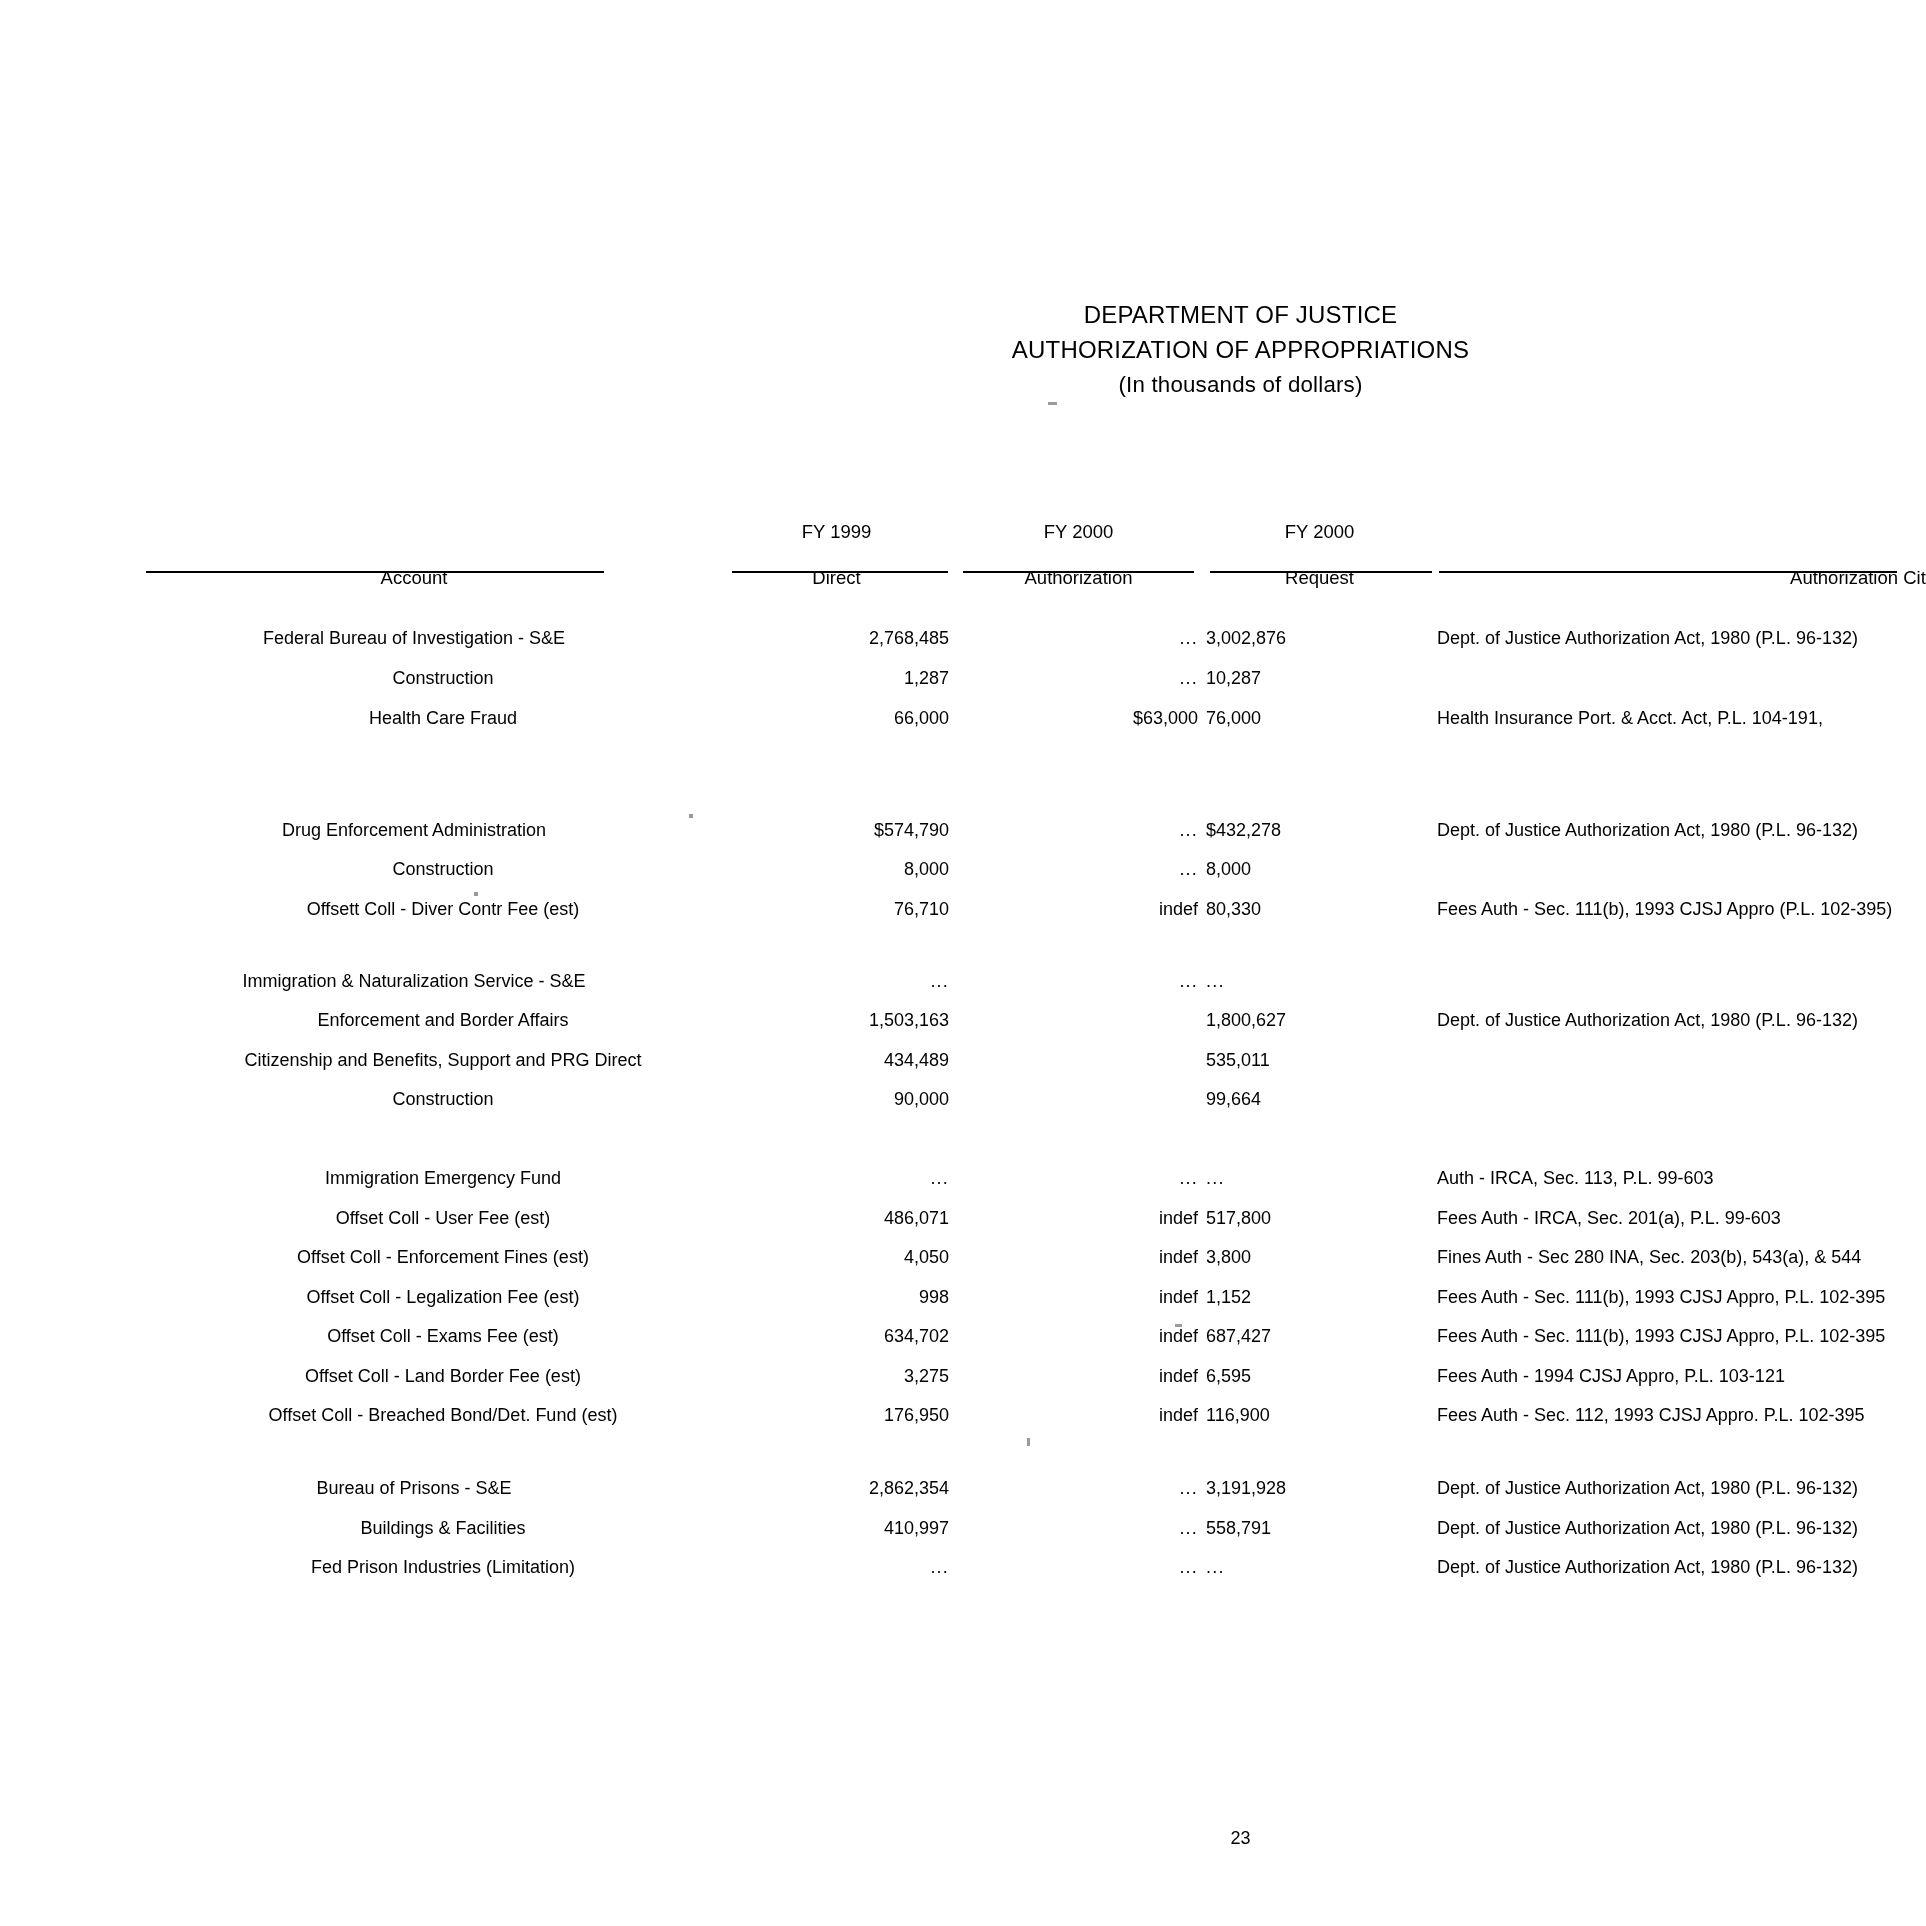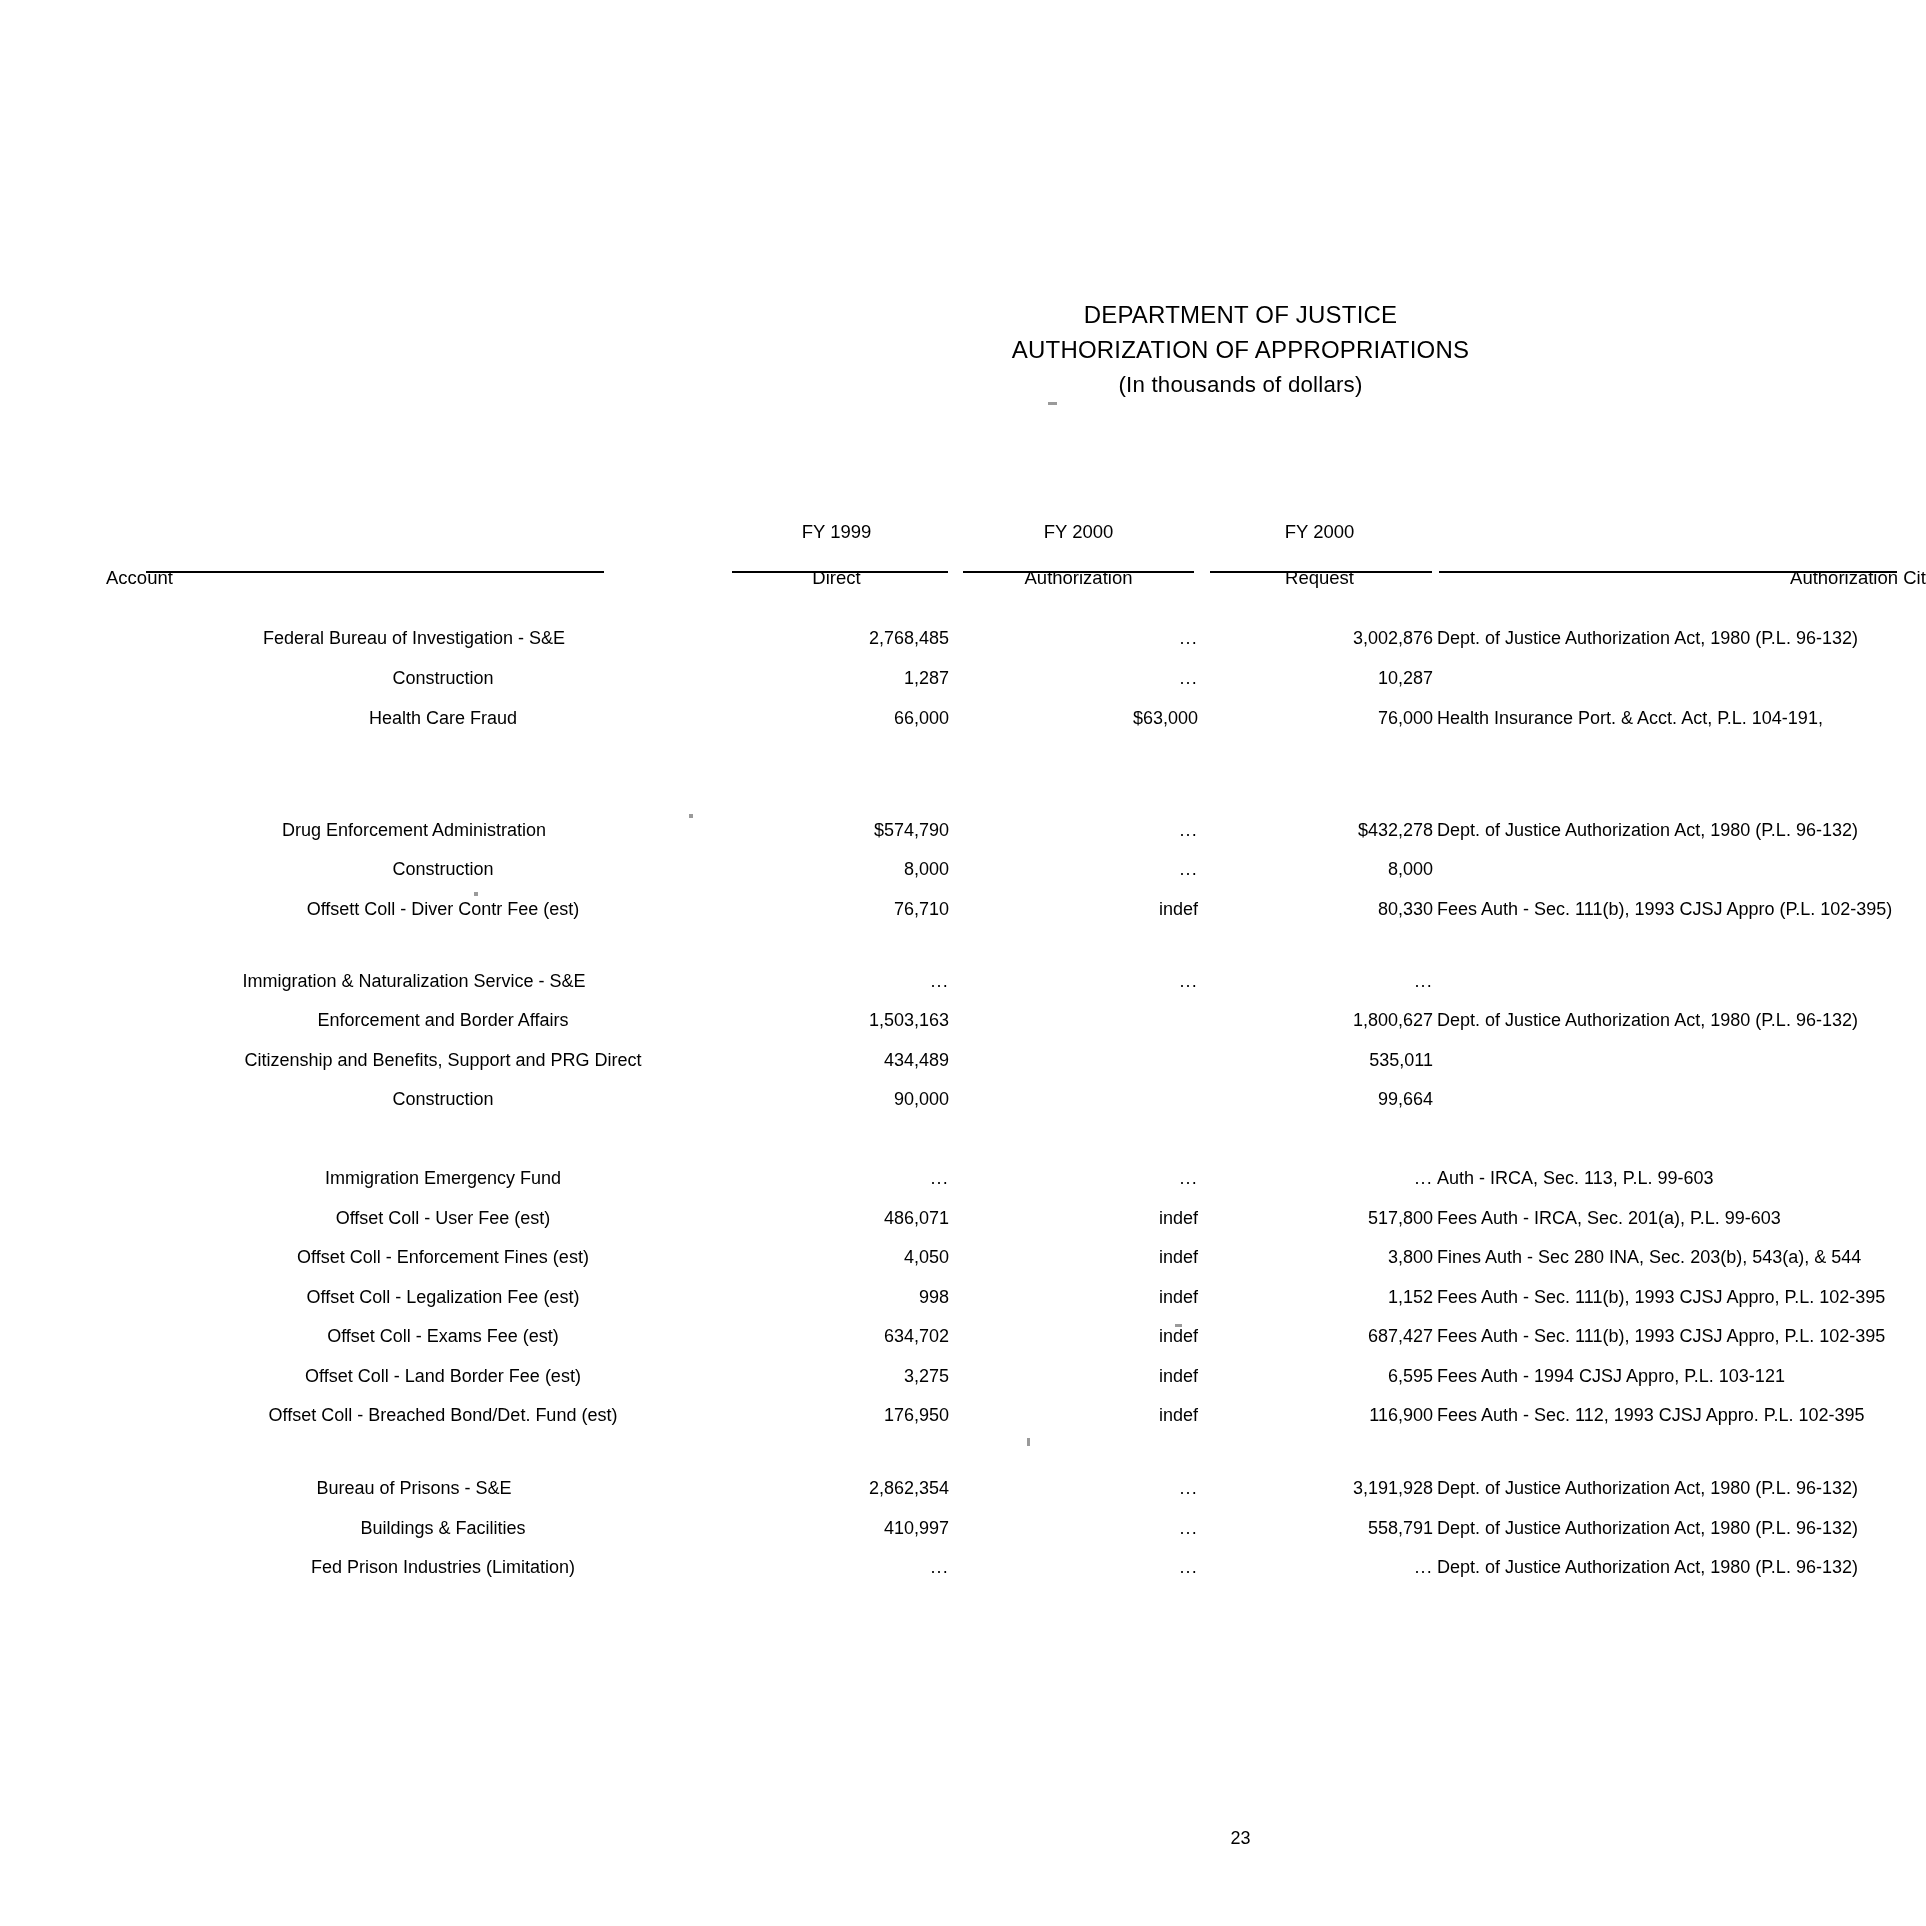--- a/index.html
+++ b/index.html
@@ -50,21 +50,21 @@
     white-space: nowrap;
   }
   .heading .line.sub {
     font-size: 22.3px;
   }
 
   
   .col-account   { position: absolute; left: 106px;  width: 616px; text-align: center; }
   .col-enacted   { position: absolute; left: 724px; width: 225px;  text-align: right; }
   .col-authz     { position: absolute; left: 959px; width: 239px;  text-align: right; }
-  .col-request   { position: absolute; left: 1206px; width: 227px;  text-align: right; }
+  .col-request   { position: absolute; left: 1206px; width: 227px;  text-align: left; }
   .col-citation  { position: absolute; left: 1437px; width: 882px; }
   .col-until     { position: absolute; left: 2319px; width: 112px;  text-align: center; }
 
   
   .table-head {
     position: absolute;
     left: 0;
     top: 497px;
     width: 2539px;
     height: 85px;
@@ -89,21 +89,21 @@
     white-space: nowrap;
     margin-top: 24px;
   }
   .head-top .col-enacted,
   .head-top .col-authz,
   .head-top .col-request { text-align: center; }
   .head-bottom .col-enacted,
   .head-bottom .col-authz,
   .head-bottom .col-request { text-align: center; }
   .head-top .col-account { text-align: center; }
-  .head-bottom .col-account { text-align: left; }
+  .head-bottom .col-account { text-align: center; }
   .head-top .col-citation,
   .head-bottom .col-citation { text-align: center; }
 
   
   .rules { position: absolute; left: 0; top: 571px; width: 2539px; height: 3.9px; }
   .rule {
     position: absolute;
     height: 1.9px;
     background: #000000;
     top: 0;

